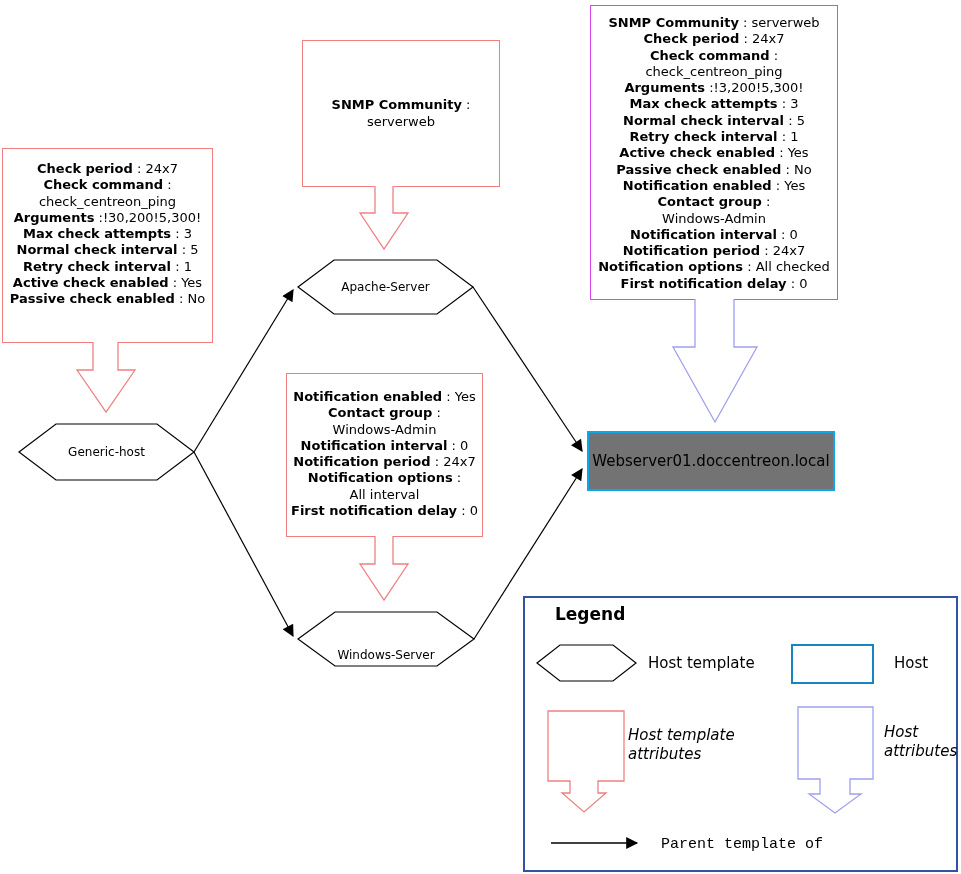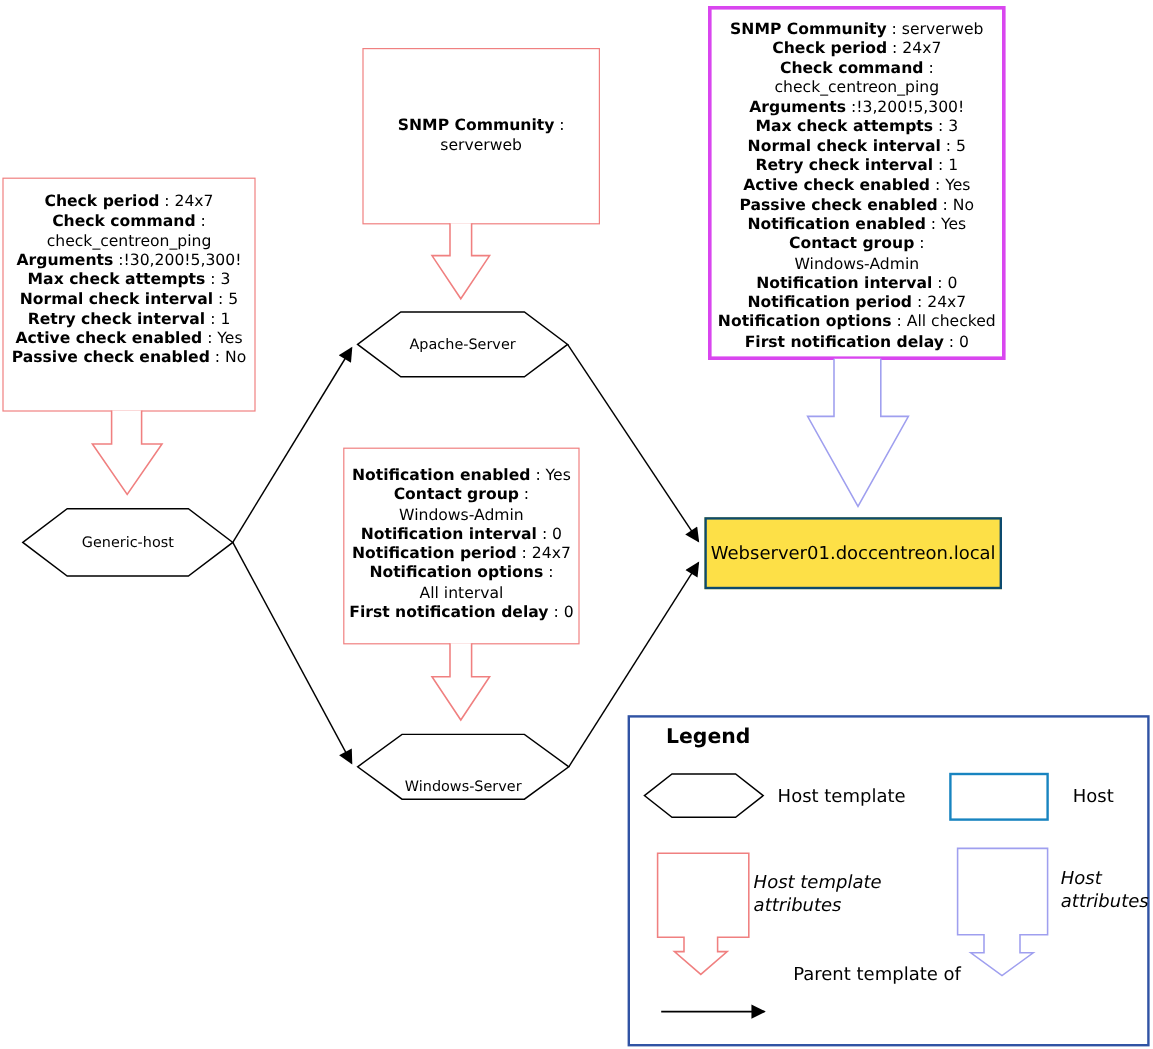--- a/index.html
+++ b/index.html
@@ -5,29 +5,29 @@
   html,body{margin:0;padding:0;background:#fff;}
   #canvas{
     position:relative;width:961px;height:874px;background:#fff;
     font-family:"DejaVu Sans","Liberation Sans",sans-serif;color:#000;overflow:hidden;
   }
   .abox{
     position:absolute;box-sizing:border-box;background:#fff;text-align:center;
     font-size:13px;line-height:16.3px;z-index:1;
   }
   .abox.pink{border:1px solid #f08080;}
-  .abox.purple{border:3px solid #d946ef;}
+  .abox.purple{border:1px solid #d946ef;}
   .abox .row b{font-weight:bold;}
   .vcenter{display:flex;flex-direction:column;justify-content:center;}
   #svg-layer{position:absolute;left:0;top:0;z-index:2;pointer-events:none;}
   .hexlabel{
     position:absolute;z-index:3;text-align:center;font-size:12px;line-height:18px;
   }
   .hostbox{
-    position:absolute;box-sizing:border-box;border:2px solid #0c4a6e;background:#fde047;
+    position:absolute;box-sizing:border-box;border:2px solid #0ea5e9;background:#737373;
     display:flex;align-items:center;justify-content:center;font-size:15px;z-index:1;
   }
   .legend{
     position:absolute;box-sizing:border-box;border:2px solid #3053a4;background:transparent;z-index:0;
   }
   .legend-title{position:absolute;z-index:3;font-size:17px;font-weight:bold;margin-left:20px;}
   .leglabel{position:absolute;z-index:3;font-size:15px;line-height:19px;}
   .leglabel.center{text-align:left;font-style:italic;}
   .legend-hostbox{
     position:absolute;box-sizing:border-box;border:2px solid #1884c0;background:#fff;z-index:1;
@@ -122,15 +122,15 @@
 
   <div class="hexlabel" style="left:19px;top:443px;width:175px;">Generic-host</div>
   <div class="hexlabel" style="left:298px;top:278px;width:175px;">Apache-Server</div>
   <div class="hexlabel" style="left:298px;top:630px;width:176px;margin-top:16px;">Windows-Server</div>
 
   <div class="legend-title" style="left:535px;top:604px;">Legend</div>
   <div class="leglabel" style="left:648px;top:654px;">Host template</div>
   <div class="leglabel" style="left:894px;top:654px;">Host</div>
   <div class="leglabel center" style="left:628px;top:726px;width:140px;">Host template attributes</div>
   <div class="leglabel center" style="left:884px;top:723px;width:85px;">Host attributes</div>
-  <div class="leglabel" style="left:661px;top:803px;">Parent template of</div>
+  <div class="leglabel" style="left:661px;top:835px;font-family:Liberation Mono, monospace;">Parent template of</div>
 
 </div>
 
 </body></html>

